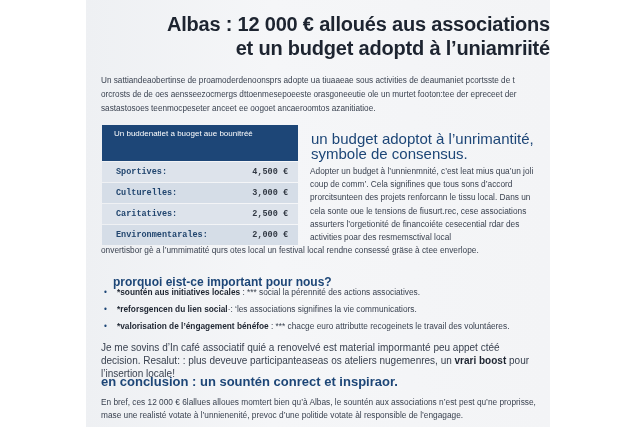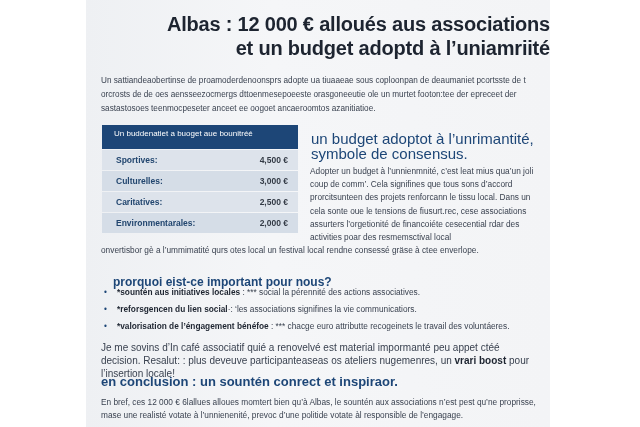--- a/index.html
+++ b/index.html
@@ -21,27 +21,27 @@
     }
     .intro {
       position: absolute; left: 15px; top: 74px; width: 440px;
       font-size: 8.2px; line-height: 14px; color: #3a4250;
     }
     .table {
       position: absolute; left: 16px; top: 125px; width: 196px;
       font-size: 8.5px;
     }
     .table .head {
-      background: #1d4677; color: #ffffff; height: 24px; line-height: 18px;
+      background: #1d4677; color: #ffffff; height: 36px; line-height: 18px;
       padding-left: 12px; font-size: 8px;
     }
     .table .row {
       display: flex; justify-content: space-between; align-items: center;
       height: 20px; padding: 0 10px 0 14px; margin-top: 1px;
-      background: #d5dde7; color: #22466f; font-weight: bold;
+      background: #d5dde7; color: #22466f; font-weight: bold; font-family: Liberation Mono, monospace;
     }
     .table .row:nth-child(odd) { background: #dde3eb; }
     .table .row .amt { color: #333a45; }
     .side {
       position: absolute; left: 224px; top: 130px; width: 236px;
     }
     .side h2 {
       margin: 1px; font-size: 15px; line-height: 15px; color: #1d4677; font-weight: normal;
     }
     .side p {
@@ -81,21 +81,21 @@
   </style>
 </head>
 <body>
 
 <div class="page">
   <div class="title">
     <div>Albas : 12 000 € alloués aus associations</div>
     <div>et un budget adoptd à l’uniamriité</div>
   </div>
 
-  <div class="intro">Un sattiandeaobertinse de proamoderdenoonsprs adopte ua tiuaaeae sous coploonpan de deaumaniet pcortsste de t orcrosts de de oes aensseezocmergs dttoenmesepoeeste orasgoneeutie ole un murtet footon:tee der epreceet der sastastosoes teenmocpeseter anceet ee oogoet ancaeroomtos azanitiatioe.</div>
+  <div class="intro">Un sattiandeaobertinse de proamoderdenoonsprs adopte ua tiuaaeae sous activities de deaumaniet pcortsste de t orcrosts de de oes aensseezocmergs dttoenmesepoeeste orasgoneeutie ole un murtet footon:tee der epreceet der sastastosoes teenmocpeseter anceet ee oogoet ancaeroomtos azanitiatioe.</div>
 
   <div class="table">
     <div class="head">Un buddenatiet a buoget aue bounitréé</div>
     <div class="rows">
       <div class="row">
         <span>Sportives:</span>
         <span class="amt">4,500 €</span>
       </div>
       <div class="row">
         <span>Culturelles:</span>

